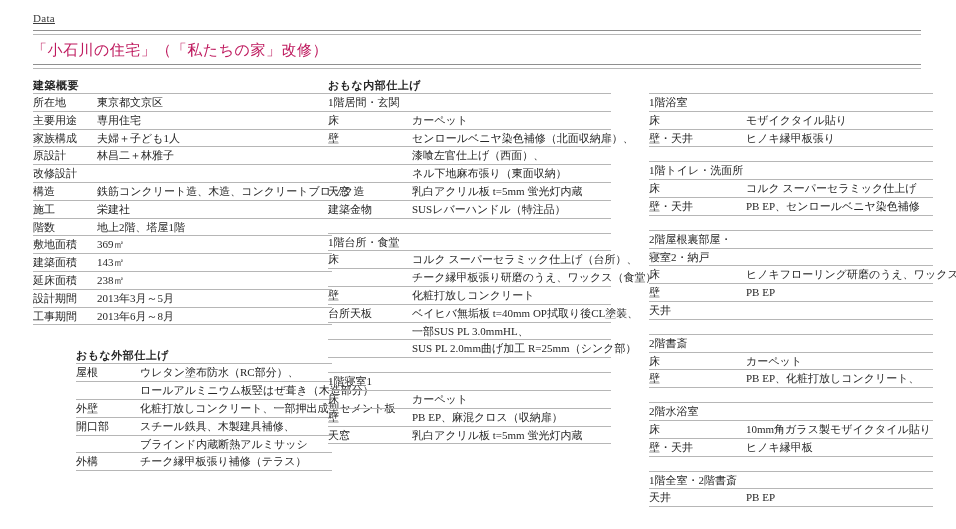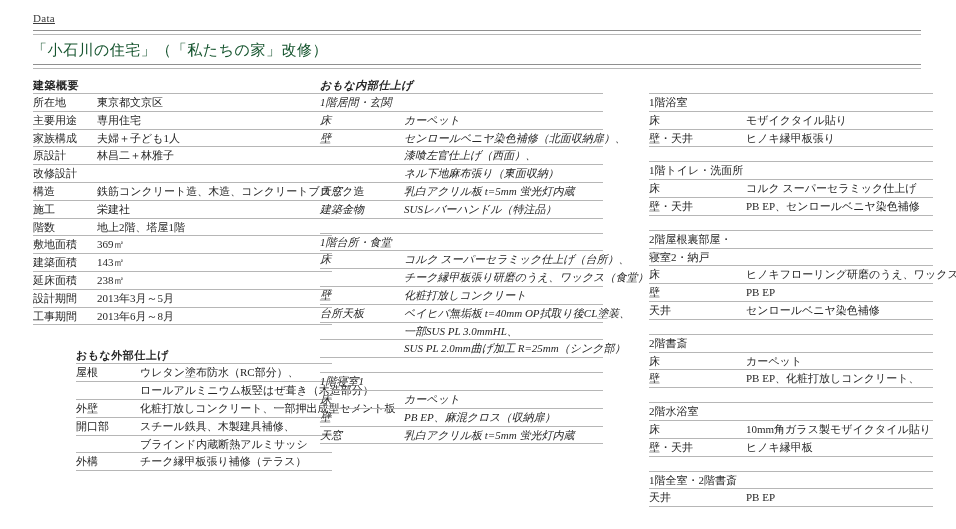--- a/index.html
+++ b/index.html
@@ -35,30 +35,30 @@
     border-bottom: 1px solid #b7b7b7;
   }
   #rule-top    { top: 30px; }
   #rule-title  { top: 64px; }
   .page-title {
     position: absolute;
     left: 32px;
     top: 41px;
     font-size: 15px;
     letter-spacing: 0.5px;
-    color: #14532d;
+    color: #be185d;
     white-space: nowrap;
   }
   .col {
     position: absolute;
     top: 79px;
     font-size: 11px;
   }
   #col1 { left: 33px;  width: 299px; --lblw: 64px; }
-  #col2 { left: 320px; width: 283px; font-style: italic; --lblw: 84px; }
+  #col2 { left: 328px; width: 283px; --lblw: 84px; }
   #col3 { left: 637px; width: 284px; margin-left: 12px; --lblw: 97px; }
 
   .section { box-sizing: border-box; }
   .section.sub {
     margin-top: 14px;
     border-top: 1px solid #b6b6b6;
   }
   .section.major-gapped { margin-top: 24px; margin-left: 43px; }
 
   .major-title {
@@ -278,21 +278,20 @@
       <div class="tline trow">
         <span class="lbl">床</span>
         <span class="val">ヒノキフローリング研磨のうえ、ワックス</span>
       </div>
       <div class="tline trow">
         <span class="lbl">壁</span>
         <span class="val">PB EP</span>
       </div>
       <div class="tline trow">
         <span class="lbl">天井</span>
-        <span class="val">センロールベニヤ染色補修</span>
       </div>
     </div>
     <div class="section sub">
       <div class="tline">2階書斎</div>
       <div class="tline trow">
         <span class="lbl">床</span>
         <span class="val">カーペット</span>
       </div>
       <div class="tline trow">
         <span class="lbl">壁</span>

